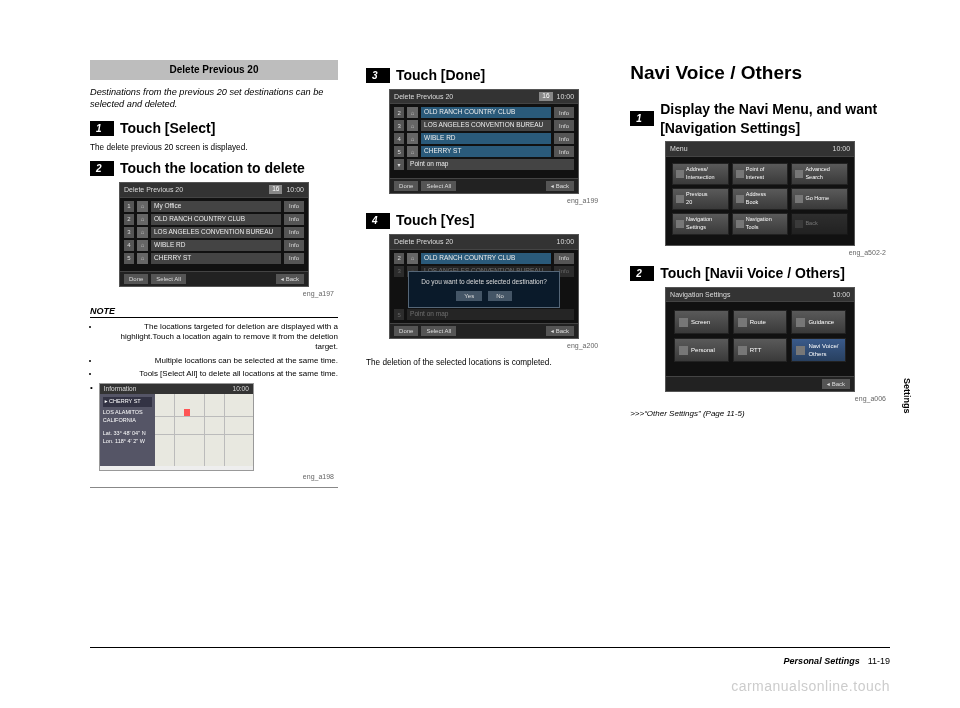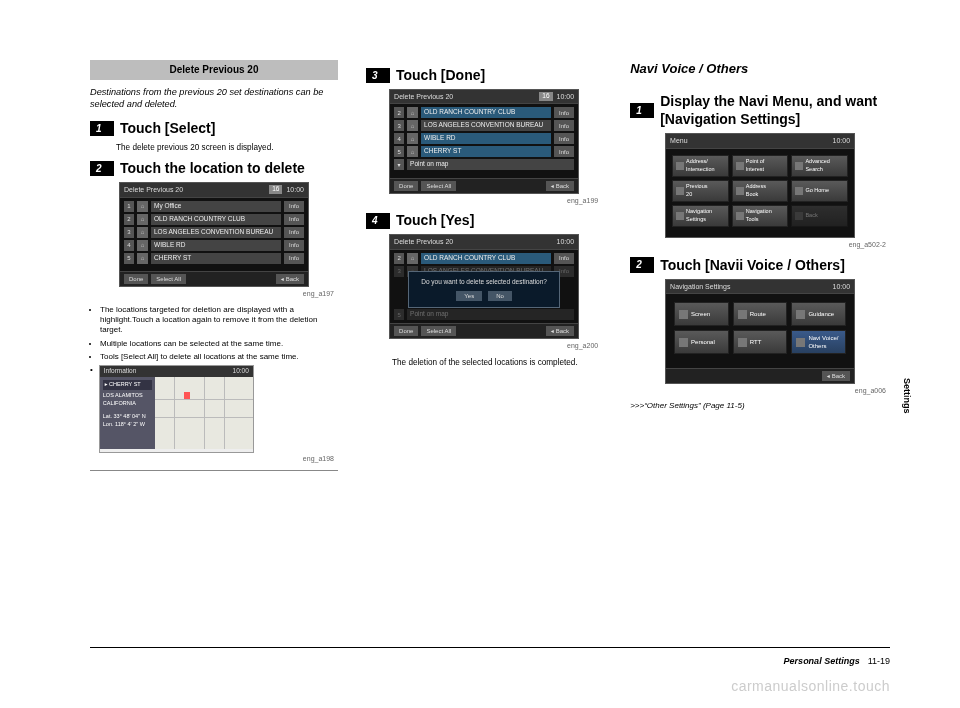--- a/index.html
+++ b/index.html
@@ -31,21 +31,21 @@
     margin-bottom: 6px;
   }
   .body-text { font-size: 9.2px; line-height: 1.4; margin-bottom: 8px; font-style: italic; }
   .step { display: flex; align-items: center; gap: 6px; margin: 6px 0 4px 0; }
   .step-num {
     background: #000; color: #fff; font-style: italic; font-weight: bold;
     padding: 1px 8px 1px 6px; font-size: 10px;
     display: inline-block; min-width: 24px;
   }
   .step-label { font-weight: bold; font-size: 14px; }
-  .sub-text { font-size: 8.2px; margin-bottom: 6px; margin-left: 26px; }
+  .sub-text { font-size: 8.2px; margin-bottom: 6px; }
 
   .screen {
     width: 190px; height: 105px; background: #111;
     margin: 4px auto 2px auto; position: relative;
     border: 1px solid #555;
   }
   .caption { font-size: 7px; text-align: right; color: #666; margin: 1px 4px 6px 0; }
 
   
   .scr-title {
@@ -80,21 +80,21 @@
     position:absolute; bottom:0; left:0; right:0; background:#222;
     display:flex; gap:3px; padding:2px 4px; border-top:1px solid #444;
   }
   .scr-btn {
     background:#555; color:#ddd; font-size:6px; padding:1px 5px;
     display:flex; align-items:center; gap:2px;
   }
   .scr-btn.rt { margin-left:auto; }
 
   .note-hdr { font-style: italic; font-weight: bold; font-size: 9px; border-bottom:1px solid #000; margin-top:4px; }
-  .note-list { margin: 4px 0 0 0; }
+  .note-list { margin: 4px 0 0 0; text-align: right; }
   .note-list li { font-size: 8px; margin-left: 10px; margin-bottom: 3px; list-style: disc; line-height:1.3;}
   .note-flex { display:flex; gap:6px; align-items:flex-start; margin-top:3px;}
   .note-flex .txt { font-size:8px; width:80px; line-height:1.3;}
   .note-flex .scr { flex:1; }
 
   .dialog-box {
     position:absolute; top:36px; left:18px; right:18px;
     background:#0a1a2a; border:1px solid #567; padding:6px 4px;
     color:#ddd; font-size:6.5px; text-align:center;
   }
@@ -118,21 +118,21 @@
     padding:8px 8px;
   }
   .nav-cell {
     background:linear-gradient(#5a5a5a,#3a3a3a); color:#fff; font-size:6px;
     height:24px; display:flex; align-items:center; gap:3px; padding:0 4px;
     border:1px solid #222;
   }
   .nav-cell .mi{ width:9px;height:9px;background:#777;flex-shrink:0;}
   .nav-cell.hl { background:linear-gradient(#3a5a8a,#284060); }
 
-  .section-title { font-style: italic; font-weight: bold; font-size: 13px; margin-bottom: 14px; }
+  .section-title { font-weight: bold; font-size: 19px; margin-bottom: 14px; }
   .crossref { font-size:8px; font-style:italic; margin-top:4px;}
 
   .info-screen { width:155px; height:88px; background:#eee; border:1px solid #999; position:relative;}
   .info-title { background:#333; color:#ddd; font-size:6.5px; padding:1px 4px; display:flex; justify-content:space-between;}
   .info-body { display:flex; height:72px;}
   .info-left { width:55px; background:#556; color:#fff; font-size:5.5px; padding:3px; line-height:1.4;}
   .info-map { flex:1; background:#e8e8e0; position:relative;}
   .info-map::before, .info-map::after {
     content:""; position:absolute; background:#bbb;
   }
@@ -209,20 +209,21 @@
           </div>
         </div>
       <div class="scr-footer">
         <span class="scr-btn">Done</span>
         <span class="scr-btn">Select All</span>
         <span class="scr-btn rt">◂ <span>Back</span></span>
       </div>
     </div>
     <div class="caption">eng_a197</div>
 
+    <div class="note-hdr">NOTE</div>
     <ul class="note-list" id="notes-list">
         <li>The locations targeted for deletion are displayed with a highlight.Touch a location again to remove it from the deletion target.</li>
         <li>Multiple locations can be selected at the same time.</li>
         <li>Tools [Select All] to delete all locations at the same time.</li>
       </ul>
     <div class="note-flex">
       <div style="font-size:8px;">•</div>
       <div class="scr">
         <div class="info-screen">
           <div class="info-title">

